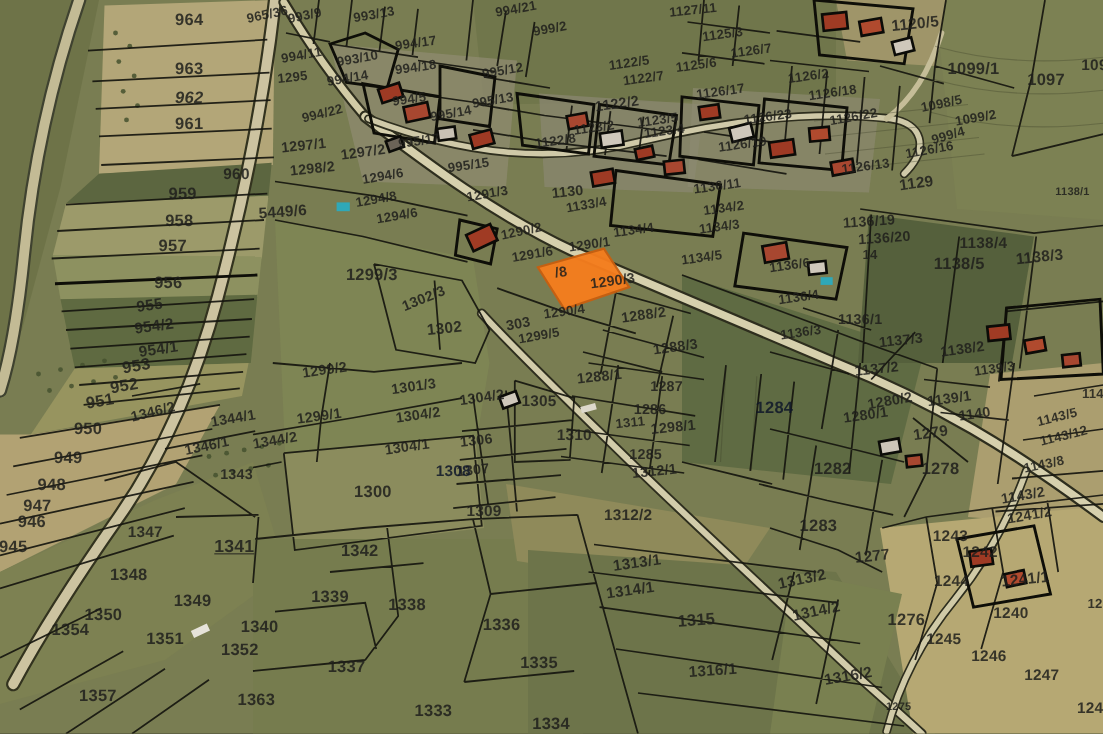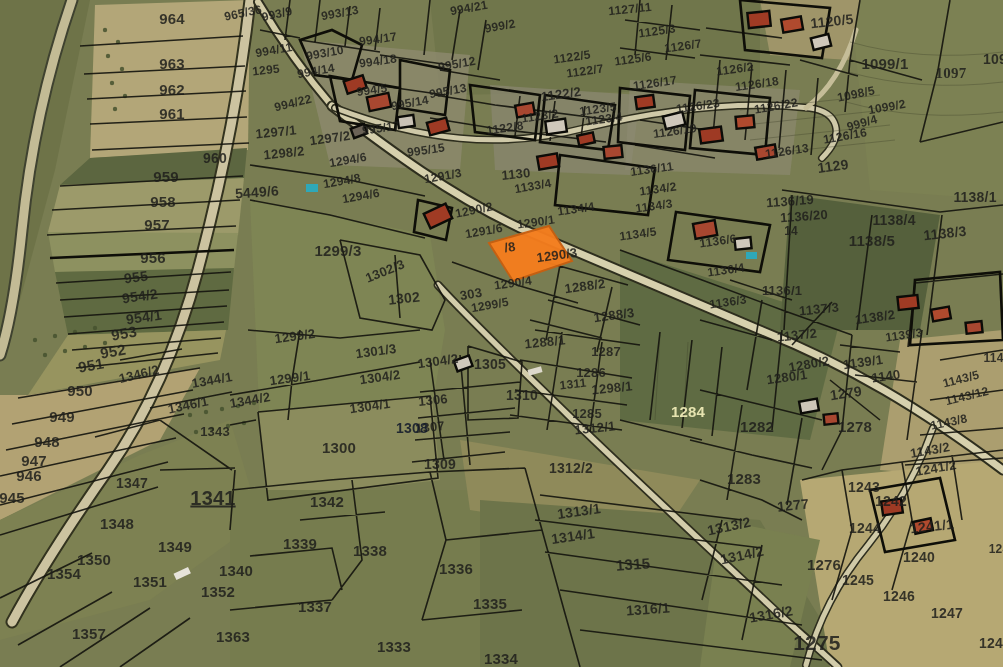--- a/index.html
+++ b/index.html
@@ -183,21 +183,21 @@
       <rect x="174" y="570" width="16" height="7" fill="#e6e3da" transform="rotate(-25 182 573)"></rect>
       <rect x="528" y="368" width="14" height="6" fill="#ddd9cc" transform="rotate(-15 535 371)"></rect>
     </g>
 
     <polygon points="489,243 549,226 572,261 513,281" fill="#f57d1d" stroke="#c85f10" stroke-width="2" opacity=".96"></polygon>
   </svg>
 
   <div id="labels">
       <div class="plabel" style="left: 172px; top: 18px; font-size: 15px; transform: translate(-50%, -50%); color: rgb(31, 31, 28);">964</div>
       <div class="plabel" style="left: 172px; top: 63px; font-size: 15px; transform: translate(-50%, -50%); color: rgb(31, 31, 28);">963</div>
-      <div class="plabel" style="left: 172px; top: 89px; font-size: 15px; transform: translate(-50%, -50%); color: rgb(31, 31, 28);">962</div>
+      <div class="plabel" style="left: 172px; top: 89px; font-size: 15px; transform: translate(-50%, -50%); color: rgb(31, 31, 28); font-style: italic;">962</div>
       <div class="plabel" style="left: 172px; top: 113px; font-size: 15px; transform: translate(-50%, -50%); color: rgb(31, 31, 28);">961</div>
       <div class="plabel" style="left: 215px; top: 158px; font-size: 14px; transform: translate(-50%, -50%); color: rgb(31, 31, 28);">960</div>
       <div class="plabel" style="left: 166px; top: 176px; font-size: 15px; transform: translate(-50%, -50%); color: rgb(31, 31, 28);">959</div>
       <div class="plabel" style="left: 163px; top: 201px; font-size: 15px; transform: translate(-50%, -50%); color: rgb(31, 31, 28);">958</div>
       <div class="plabel" style="left: 157px; top: 224px; font-size: 15px; transform: translate(-50%, -50%); color: rgb(31, 31, 28);">957</div>
       <div class="plabel" style="left: 153px; top: 257px; font-size: 15px; transform: translate(-50%, -50%); color: rgb(31, 31, 28);">956</div>
       <div class="plabel" style="left: 136px; top: 277px; font-size: 14px; transform: translate(-50%, -50%) rotate(-8deg); color: rgb(31, 31, 28);">955</div>
       <div class="plabel" style="left: 140px; top: 296px; font-size: 14px; transform: translate(-50%, -50%) rotate(-8deg); color: rgb(31, 31, 28);">954/2</div>
       <div class="plabel" style="left: 144px; top: 317px; font-size: 14px; transform: translate(-50%, -50%) rotate(-8deg); color: rgb(31, 31, 28);">954/1</div>
       <div class="plabel" style="left: 124px; top: 333px; font-size: 15px; transform: translate(-50%, -50%) rotate(-10deg); color: rgb(31, 31, 28);">953</div>
@@ -254,21 +254,21 @@
       <div class="plabel" style="left: 698px; top: 106px; font-size: 12px; transform: translate(-50%, -50%) rotate(-8deg); color: rgb(31, 31, 28);">1126/23</div>
       <div class="plabel" style="left: 776px; top: 106px; font-size: 12px; transform: translate(-50%, -50%) rotate(-10deg); color: rgb(31, 31, 28);">1126/22</div>
       <div class="plabel" style="left: 675px; top: 131px; font-size: 12px; transform: translate(-50%, -50%) rotate(-8deg); color: rgb(31, 31, 28);">1126/19</div>
       <div class="plabel" style="left: 787px; top: 151px; font-size: 12px; transform: translate(-50%, -50%) rotate(-8deg); color: rgb(31, 31, 28);">1126/13</div>
       <div class="plabel" style="left: 845px; top: 136px; font-size: 12px; transform: translate(-50%, -50%) rotate(-10deg); color: rgb(31, 31, 28);">1126/16</div>
       <div class="plabel" style="left: 862px; top: 123px; font-size: 12px; transform: translate(-50%, -50%) rotate(-16deg); color: rgb(31, 31, 28);">999/4</div>
       <div class="plabel" style="left: 856px; top: 94px; font-size: 12px; transform: translate(-50%, -50%) rotate(-12deg); color: rgb(31, 31, 28);">1098/5</div>
       <div class="plabel" style="left: 887px; top: 107px; font-size: 12px; transform: translate(-50%, -50%) rotate(-10deg); color: rgb(31, 31, 28);">1099/2</div>
       <div class="plabel" style="left: 832px; top: 21px; font-size: 14px; transform: translate(-50%, -50%) rotate(-6deg); color: rgb(31, 31, 28);">1120/5</div>
       <div class="plabel" style="left: 885px; top: 63px; font-size: 15px; transform: translate(-50%, -50%); color: rgb(31, 31, 28);">1099/1</div>
-      <div class="plabel" style="left: 951px; top: 73px; font-size: 15px; transform: translate(-50%, -50%); color: rgb(31, 31, 28); font-family: Liberation Serif, serif;">1097</div>
+      <div class="plabel" style="left: 951px; top: 73px; font-size: 15px; transform: translate(-50%, -50%); color: rgb(31, 31, 28);">1097</div>
       <div class="plabel" style="left: 995px; top: 59px; font-size: 14px; transform: translate(-50%, -50%); color: rgb(31, 31, 28);">109</div>
       <div class="plabel" style="left: 833px; top: 166px; font-size: 14px; transform: translate(-50%, -50%) rotate(-8deg); color: rgb(31, 31, 28);">1129</div>
       <div class="plabel" style="left: 652px; top: 169px; font-size: 12px; transform: translate(-50%, -50%) rotate(-8deg); color: rgb(31, 31, 28);">1136/11</div>
       <div class="plabel" style="left: 658px; top: 189px; font-size: 12px; transform: translate(-50%, -50%) rotate(-8deg); color: rgb(31, 31, 28);">1134/2</div>
       <div class="plabel" style="left: 654px; top: 206px; font-size: 12px; transform: translate(-50%, -50%) rotate(-8deg); color: rgb(31, 31, 28);">1134/3</div>
       <div class="plabel" style="left: 576px; top: 209px; font-size: 12px; transform: translate(-50%, -50%) rotate(-8deg); color: rgb(31, 31, 28);">1134/4</div>
       <div class="plabel" style="left: 638px; top: 234px; font-size: 12px; transform: translate(-50%, -50%) rotate(-8deg); color: rgb(31, 31, 28);">1134/5</div>
       <div class="plabel" style="left: 718px; top: 241px; font-size: 12px; transform: translate(-50%, -50%) rotate(-8deg); color: rgb(31, 31, 28);">1136/6</div>
       <div class="plabel" style="left: 726px; top: 270px; font-size: 12px; transform: translate(-50%, -50%) rotate(-8deg); color: rgb(31, 31, 28);">1136/4</div>
       <div class="plabel" style="left: 728px; top: 302px; font-size: 12px; transform: translate(-50%, -50%) rotate(-8deg); color: rgb(31, 31, 28);">1136/3</div>
@@ -281,21 +281,21 @@
       <div class="plabel" style="left: 875px; top: 317px; font-size: 13px; transform: translate(-50%, -50%) rotate(-8deg); color: rgb(31, 31, 28);">1138/2</div>
       <div class="plabel" style="left: 904px; top: 335px; font-size: 12px; transform: translate(-50%, -50%) rotate(-8deg); color: rgb(31, 31, 28);">1139/3</div>
       <div class="plabel" style="left: 863px; top: 362px; font-size: 13px; transform: translate(-50%, -50%) rotate(-8deg); color: rgb(31, 31, 28);">1139/1</div>
       <div class="plabel" style="left: 886px; top: 376px; font-size: 13px; transform: translate(-50%, -50%) rotate(-8deg); color: rgb(31, 31, 28);">1140</div>
       <div class="plabel" style="left: 961px; top: 379px; font-size: 12px; transform: translate(-50%, -50%) rotate(-14deg); color: rgb(31, 31, 28);">1143/5</div>
       <div class="plabel" style="left: 967px; top: 396px; font-size: 12px; transform: translate(-50%, -50%) rotate(-14deg); color: rgb(31, 31, 28);">1143/12</div>
       <div class="plabel" style="left: 949px; top: 422px; font-size: 12px; transform: translate(-50%, -50%) rotate(-12deg); color: rgb(31, 31, 28);">1143/8</div>
       <div class="plabel" style="left: 930px; top: 450px; font-size: 13px; transform: translate(-50%, -50%) rotate(-10deg); color: rgb(31, 31, 28);">1143/2</div>
       <div class="plabel" style="left: 936px; top: 468px; font-size: 13px; transform: translate(-50%, -50%) rotate(-10deg); color: rgb(31, 31, 28);">1241/2</div>
       <div class="plabel" style="left: 997px; top: 358px; font-size: 12px; transform: translate(-50%, -50%); color: rgb(31, 31, 28);">1142</div>
-      <div class="plabel" style="left: 975px; top: 197px; font-size: 14px; transform: translate(-50%, -50%); color: rgb(31, 31, 28);">1138/1</div>
+      <div class="plabel" style="left: 975px; top: 175px; font-size: 10px; transform: translate(-50%, -50%); color: rgb(31, 31, 28);">1138/1</div>
       <div class="plabel" style="left: 894px; top: 220px; font-size: 14px; transform: translate(-50%, -50%); color: rgb(31, 31, 28);">1138/4</div>
       <div class="plabel" style="left: 945px; top: 233px; font-size: 14px; transform: translate(-50%, -50%) rotate(-6deg); color: rgb(31, 31, 28);">1138/3</div>
       <div class="plabel" style="left: 872px; top: 240px; font-size: 15px; transform: translate(-50%, -50%); color: rgb(31, 31, 28);">1138/5</div>
       <div class="plabel" style="left: 474px; top: 210px; font-size: 12px; transform: translate(-50%, -50%) rotate(-12deg); color: rgb(31, 31, 28);">1290/2</div>
       <div class="plabel" style="left: 484px; top: 231px; font-size: 12px; transform: translate(-50%, -50%) rotate(-10deg); color: rgb(31, 31, 28);">1291/6</div>
       <div class="plabel" style="left: 536px; top: 222px; font-size: 12px; transform: translate(-50%, -50%) rotate(-8deg); color: rgb(31, 31, 28);">1290/1</div>
       <div class="plabel" style="left: 510px; top: 247px; font-size: 13px; transform: translate(-50%, -50%) rotate(-8deg); color: rgb(31, 31, 28);">/8</div>
       <div class="plabel" style="left: 557px; top: 255px; font-size: 13px; transform: translate(-50%, -50%) rotate(-8deg); color: rgb(31, 31, 28);">1290/3</div>
       <div class="plabel" style="left: 513px; top: 283px; font-size: 12px; transform: translate(-50%, -50%) rotate(-8deg); color: rgb(31, 31, 28);">1290/4</div>
       <div class="plabel" style="left: 471px; top: 294px; font-size: 13px; transform: translate(-50%, -50%) rotate(-10deg); color: rgb(31, 31, 28);">303</div>
@@ -325,21 +325,21 @@
       <div class="plabel" style="left: 595px; top: 428px; font-size: 13px; transform: translate(-50%, -50%) rotate(-6deg); color: rgb(31, 31, 28);">1312/1</div>
       <div class="plabel" style="left: 571px; top: 468px; font-size: 14px; transform: translate(-50%, -50%); color: rgb(31, 31, 28);">1312/2</div>
       <div class="plabel" style="left: 295px; top: 336px; font-size: 13px; transform: translate(-50%, -50%) rotate(-8deg); color: rgb(31, 31, 28);">1299/2</div>
       <div class="plabel" style="left: 290px; top: 378px; font-size: 13px; transform: translate(-50%, -50%) rotate(-8deg); color: rgb(31, 31, 28);">1299/1</div>
       <div class="plabel" style="left: 250px; top: 400px; font-size: 13px; transform: translate(-50%, -50%) rotate(-10deg); color: rgb(31, 31, 28);">1344/2</div>
       <div class="plabel" style="left: 212px; top: 380px; font-size: 13px; transform: translate(-50%, -50%) rotate(-10deg); color: rgb(31, 31, 28);">1344/1</div>
       <div class="plabel" style="left: 139px; top: 374px; font-size: 13px; transform: translate(-50%, -50%) rotate(-14deg); color: rgb(31, 31, 28);">1346/2</div>
       <div class="plabel" style="left: 188px; top: 405px; font-size: 13px; transform: translate(-50%, -50%) rotate(-12deg); color: rgb(31, 31, 28);">1346/1</div>
       <div class="plabel" style="left: 215px; top: 431px; font-size: 13px; transform: translate(-50%, -50%); color: rgb(31, 31, 28);">1343</div>
       <div class="plabel" style="left: 132px; top: 483px; font-size: 14px; transform: translate(-50%, -50%); color: rgb(31, 31, 28);">1347</div>
-      <div class="plabel" style="left: 213px; top: 498px; font-size: 20px; transform: translate(-50%, -50%); color: rgb(31, 31, 28); text-decoration: underline;">1341</div>
+      <div class="plabel" style="left: 213px; top: 498px; font-size: 16px; transform: translate(-50%, -50%); color: rgb(31, 31, 28); text-decoration: underline;">1341</div>
       <div class="plabel" style="left: 117px; top: 523px; font-size: 15px; transform: translate(-50%, -50%); color: rgb(31, 31, 28);">1348</div>
       <div class="plabel" style="left: 175px; top: 546px; font-size: 15px; transform: translate(-50%, -50%); color: rgb(31, 31, 28);">1349</div>
       <div class="plabel" style="left: 236px; top: 530px; font-size: 15px; transform: translate(-50%, -50%); color: rgb(31, 31, 28); margin-top: 40px;">1340</div>
       <div class="plabel" style="left: 94px; top: 559px; font-size: 15px; transform: translate(-50%, -50%); color: rgb(31, 31, 28);">1350</div>
       <div class="plabel" style="left: 64px; top: 573px; font-size: 15px; transform: translate(-50%, -50%); color: rgb(31, 31, 28);">1354</div>
       <div class="plabel" style="left: 150px; top: 581px; font-size: 15px; transform: translate(-50%, -50%); color: rgb(31, 31, 28);">1351</div>
       <div class="plabel" style="left: 218px; top: 591px; font-size: 15px; transform: translate(-50%, -50%); color: rgb(31, 31, 28);">1352</div>
       <div class="plabel" style="left: 89px; top: 633px; font-size: 15px; transform: translate(-50%, -50%); color: rgb(31, 31, 28);">1357</div>
       <div class="plabel" style="left: 233px; top: 636px; font-size: 15px; transform: translate(-50%, -50%); color: rgb(31, 31, 28);">1363</div>
       <div class="plabel" style="left: 327px; top: 501px; font-size: 15px; transform: translate(-50%, -50%); color: rgb(31, 31, 28);">1342</div>
@@ -350,29 +350,29 @@
       <div class="plabel" style="left: 490px; top: 603px; font-size: 15px; transform: translate(-50%, -50%); color: rgb(31, 31, 28);">1335</div>
       <div class="plabel" style="left: 394px; top: 646px; font-size: 15px; transform: translate(-50%, -50%); color: rgb(31, 31, 28);">1333</div>
       <div class="plabel" style="left: 501px; top: 658px; font-size: 15px; transform: translate(-50%, -50%); color: rgb(31, 31, 28);">1334</div>
       <div class="plabel" style="left: 579px; top: 511px; font-size: 14px; transform: translate(-50%, -50%) rotate(-8deg); color: rgb(31, 31, 28);">1313/1</div>
       <div class="plabel" style="left: 573px; top: 536px; font-size: 14px; transform: translate(-50%, -50%) rotate(-8deg); color: rgb(31, 31, 28);">1314/1</div>
       <div class="plabel" style="left: 633px; top: 564px; font-size: 15px; transform: translate(-50%, -50%) rotate(-4deg); color: rgb(31, 31, 28);">1315</div>
       <div class="plabel" style="left: 648px; top: 609px; font-size: 14px; transform: translate(-50%, -50%) rotate(-4deg); color: rgb(31, 31, 28);">1316/1</div>
       <div class="plabel" style="left: 729px; top: 526px; font-size: 14px; transform: translate(-50%, -50%) rotate(-12deg); color: rgb(31, 31, 28);">1313/2</div>
       <div class="plabel" style="left: 742px; top: 555px; font-size: 14px; transform: translate(-50%, -50%) rotate(-12deg); color: rgb(31, 31, 28);">1314/2</div>
       <div class="plabel" style="left: 771px; top: 614px; font-size: 14px; transform: translate(-50%, -50%) rotate(-10deg); color: rgb(31, 31, 28);">1316/2</div>
-      <div class="plabel" style="left: 688px; top: 371px; font-size: 15px; transform: translate(-50%, -50%); color: #fef9c3; margin-top: 40px;">1284</div>
+      <div class="plabel" style="left: 704px; top: 371px; font-size: 15px; transform: translate(-50%, -50%); color: #0f172a;">1284</div>
       <div class="plabel" style="left: 809px; top: 364px; font-size: 13px; transform: translate(-50%, -50%) rotate(-10deg); color: rgb(31, 31, 28);">1280/2</div>
       <div class="plabel" style="left: 787px; top: 377px; font-size: 13px; transform: translate(-50%, -50%) rotate(-8deg); color: rgb(31, 31, 28);">1280/1</div>
       <div class="plabel" style="left: 846px; top: 393px; font-size: 14px; transform: translate(-50%, -50%) rotate(-8deg); color: rgb(31, 31, 28);">1279</div>
       <div class="plabel" style="left: 855px; top: 426px; font-size: 15px; transform: translate(-50%, -50%); color: rgb(31, 31, 28);">1278</div>
       <div class="plabel" style="left: 757px; top: 426px; font-size: 15px; transform: translate(-50%, -50%); color: rgb(31, 31, 28);">1282</div>
       <div class="plabel" style="left: 744px; top: 478px; font-size: 15px; transform: translate(-50%, -50%); color: rgb(31, 31, 28);">1283</div>
       <div class="plabel" style="left: 793px; top: 505px; font-size: 14px; transform: translate(-50%, -50%) rotate(-6deg); color: rgb(31, 31, 28);">1277</div>
-      <div class="plabel" style="left: 817px; top: 643px; font-size: 21px; transform: translate(-50%, -50%); color: rgb(31, 31, 28);">1275</div>
+      <div class="plabel" style="left: 817px; top: 643px; font-size: 10px; transform: translate(-50%, -50%); color: rgb(31, 31, 28);">1275</div>
       <div class="plabel" style="left: 824px; top: 564px; font-size: 15px; transform: translate(-50%, -50%); color: rgb(31, 31, 28);">1276</div>
       <div class="plabel" style="left: 864px; top: 487px; font-size: 14px; transform: translate(-50%, -50%); color: rgb(31, 31, 28); text-align: center;">1243</div>
       <div class="plabel" style="left: 891px; top: 501px; font-size: 14px; transform: translate(-50%, -50%); color: rgb(31, 31, 28);">1242</div>
       <div class="plabel" style="left: 865px; top: 528px; font-size: 14px; transform: translate(-50%, -50%); color: rgb(31, 31, 28);">1244</div>
       <div class="plabel" style="left: 932px; top: 526px; font-size: 14px; transform: translate(-50%, -50%) rotate(-6deg); color: rgb(31, 31, 28);">1241/1</div>
       <div class="plabel" style="left: 919px; top: 557px; font-size: 14px; transform: translate(-50%, -50%); color: rgb(31, 31, 28);">1240</div>
       <div class="plabel" style="left: 858px; top: 580px; font-size: 14px; transform: translate(-50%, -50%); color: rgb(31, 31, 28);">1245</div>
       <div class="plabel" style="left: 899px; top: 596px; font-size: 14px; transform: translate(-50%, -50%); color: rgb(31, 31, 28);">1246</div>
       <div class="plabel" style="left: 947px; top: 613px; font-size: 14px; transform: translate(-50%, -50%); color: rgb(31, 31, 28);">1247</div>
       <div class="plabel" style="left: 995px; top: 643px; font-size: 14px; transform: translate(-50%, -50%); color: rgb(31, 31, 28);">1246</div>

